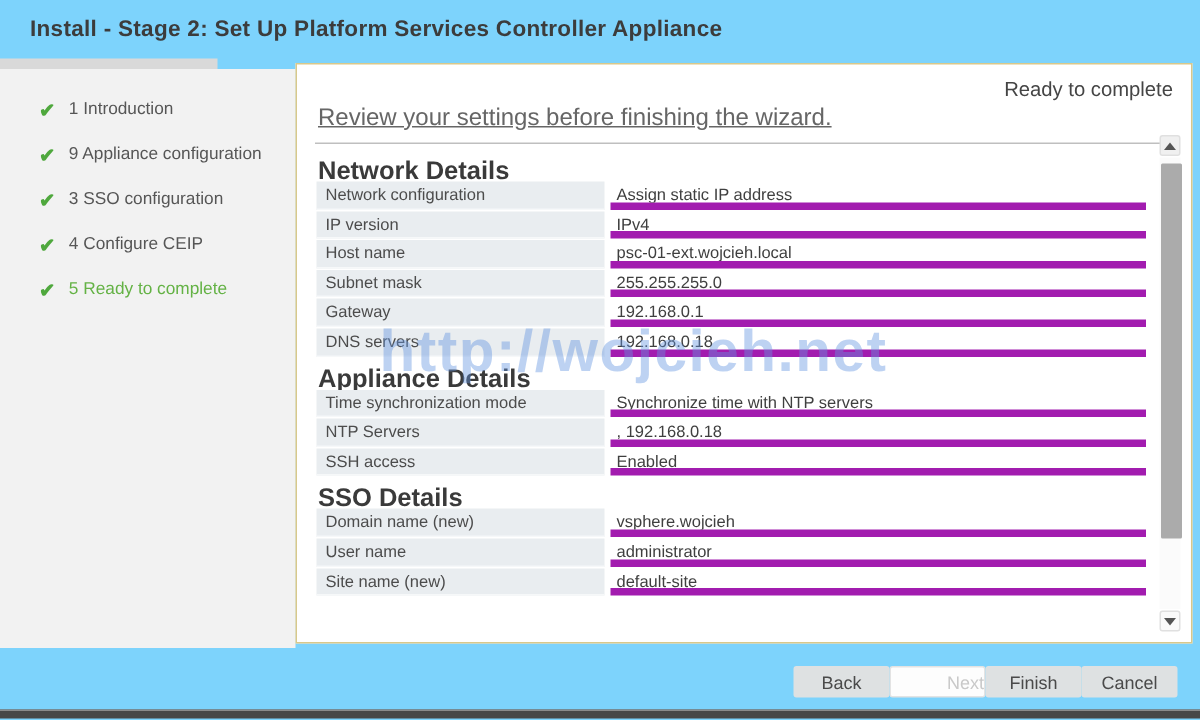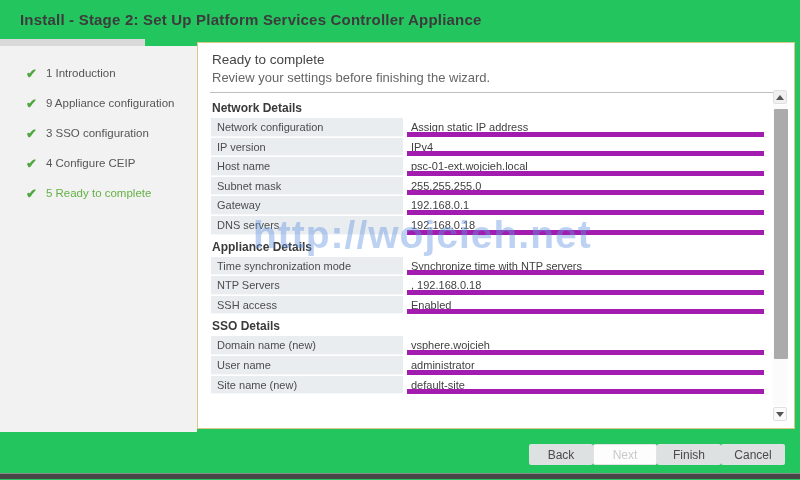--- a/index.html
+++ b/index.html
@@ -1,18 +1,18 @@
 <!DOCTYPE html>
 <html><head>
 <meta charset="utf-8">
 <style>
   * { margin:0; padding:0; box-sizing:border-box; }
   html,body { width:800px; height:480px; overflow:hidden; background:#fff;
     font-family:"Liberation Sans", sans-serif; }
-  .stage { position:relative; width:800px; height:480px; background:#22c55e; }
+  .stage { position:relative; width:800px; height:480px; background:#7dd3fc; }
 
   
   .win-title { position:absolute; left:20px; top:11px; font-size:15px;
     font-weight:bold; color:#3c3c3c; letter-spacing:.2px; }
 
   
   .top-strip { position:absolute; left:0; top:39px; width:145px; height:7px;
     background:#d9d9d9; }
 
   
@@ -21,26 +21,26 @@
   .steps { padding-top:12px; }
   .step { display:flex; align-items:center; height:30px; padding-left:26px;
     font-size:11.5px; color:#565656; cursor:default; }
   .step .check { color:#4fa83d; font-weight:bold; font-size:13px; margin-right:9px; }
   .step.current .step-label { color:#64b245; }
 
   
   .panel { position:absolute; left:197px; top:42px; width:598px; height:387px;
     background:#fff; border:1px solid #d9c88a; }
   .panel-head { padding:9px 12px 0 14px; }
-  .panel-heading { font-size:13.5px; color:#454545; }
-  .panel-sub { font-size:13px; color:#666; margin-top:3px; padding-bottom:7px; }
+  .panel-heading { font-size:13.5px; color:#454545;text-align:right; }
+  .panel-sub { font-size:16px; color:#666; margin-top:3px; padding-bottom:7px;text-decoration:underline; }
   .head-divider { border-bottom:1px solid #bfbfbf; margin:0 10px 0 12px; }
 
   .content { padding:4px 30px 0 13px; }
-  .sec-title { font-size:12px; font-weight:bold; color:#3a3a3a;
+  .sec-title { font-size:17px; font-weight:bold; color:#3a3a3a;
     padding:4px 0 4px 1px; height:21px; }
   .row { display:flex; height:19.6px; align-items:flex-start; }
   .rlabel { width:192px; background:#e9edf0; height:18.6px; line-height:18.6px;
     padding-left:6px; font-size:11px; color:#4c4c4c; margin-right:4px;
     border-bottom:1px solid #f6f8f9; overflow:hidden; white-space:nowrap; }
   .rvalue { flex:1; font-size:11px; color:#3f3f3f; height:18.6px;
     line-height:18.6px; padding-left:4px; border-bottom:5px solid #a21caf;
     overflow:hidden; white-space:nowrap; }
 
   
@@ -64,21 +64,21 @@
   .sb-thumb { position:absolute; top:4px; left:1px; width:14px; height:250px;
     background:#ababab; border-radius:1px; cursor:grab; }
 
   
   .footer-buttons { position:absolute; top:444px; right:15px; display:flex;
     }
   .btn { min-width:64px; height:21px; border:none; border-radius:2px;
     background:#dee1e2; color:#4a4a4a; font-size:12px;
     font-family:"Liberation Sans", sans-serif; cursor:pointer; }
   .btn.disabled { background:#fdfdfd; border:1px solid #e3e3e3; color:#c9c9c9;
-    cursor:default; }
+    cursor:default;text-align:right; }
 
   .bottom-bar { position:absolute; left:0; top:473px; width:800px; height:6px;
     background:#474747; border-top:1px solid #8a8a8a; }
 </style>
 </head>
 <body>
 
 <div class="stage">
 
   <div class="win-title">Install - Stage 2: Set Up Platform Services Controller Appliance</div>

